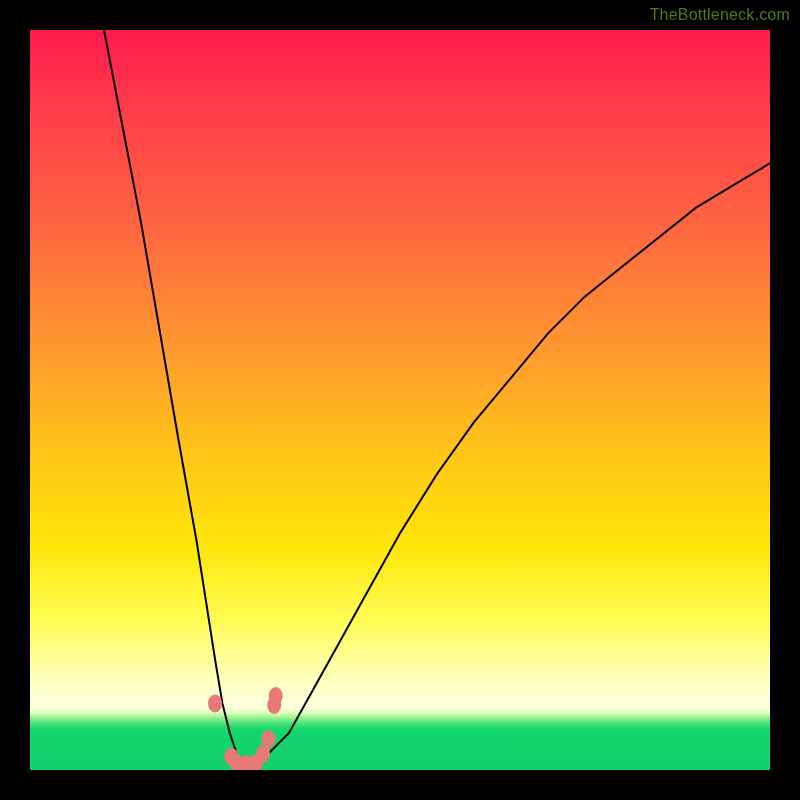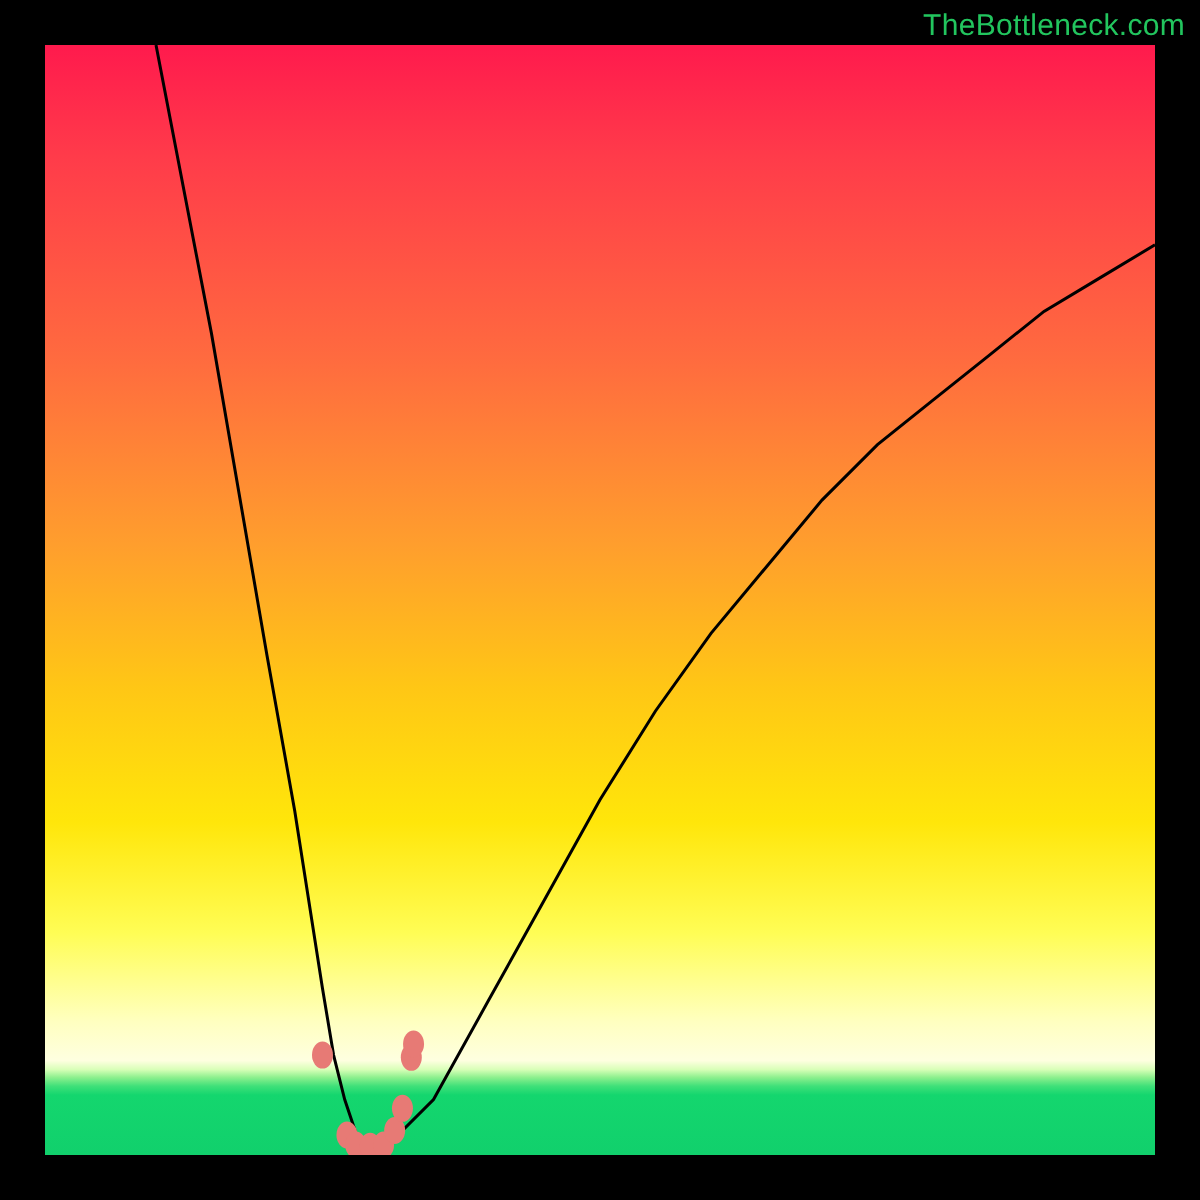--- a/index.html
+++ b/index.html
@@ -41,22 +41,22 @@
       #8ef08e 93.0%,
       #3fe079 93.8%,
       #14d66e 94.6%,
       #11d06c 100%
     );
   }
   .watermark {
     position: absolute;
     top: 6px;
     right: 10px;
-    color: #22c55e;
-    font-size: 20px;
+    color: #4d7c0f;
+    font-size: 16px;
     letter-spacing: 0.2px;
     user-select: none;
   }
   svg.curve {
     position: absolute;
     left: 0;
     top: 0;
     width: 740px;
     height: 740px;
     pointer-events: none;

